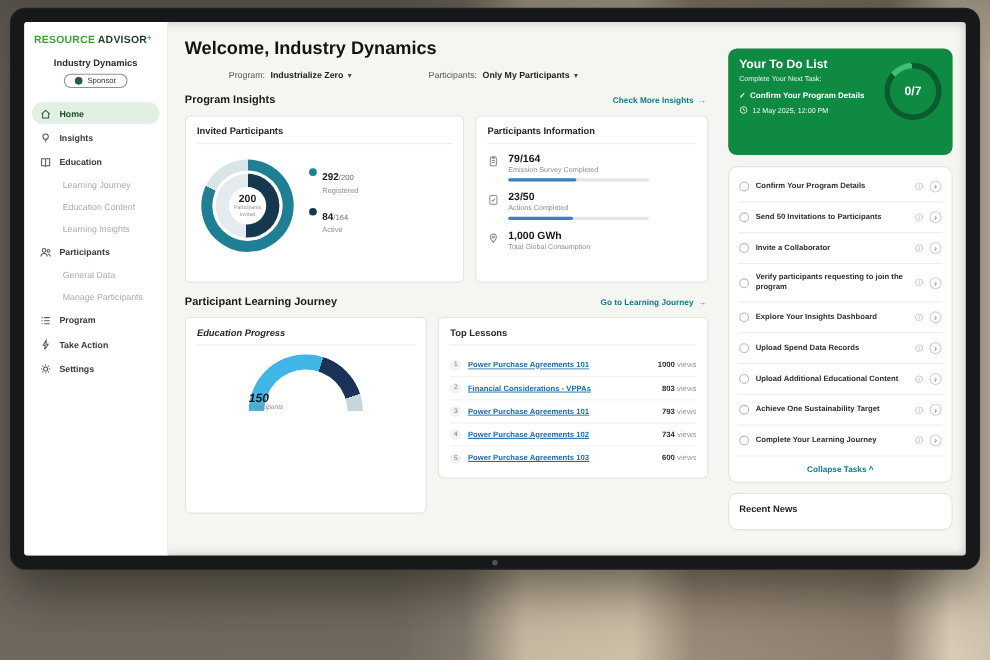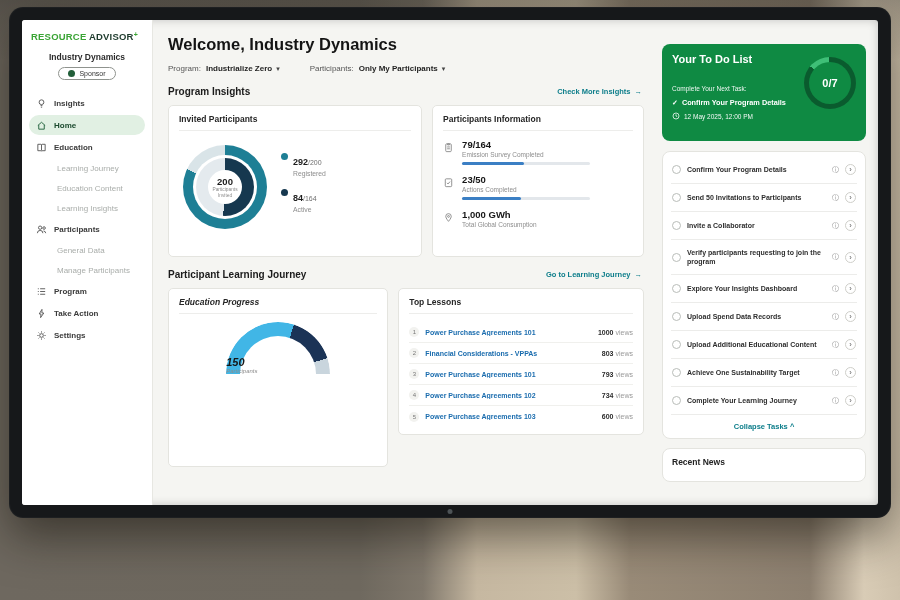--- a/index.html
+++ b/index.html
@@ -26,21 +26,21 @@
   .badge-dot{width:7px;height:7px;border-radius:50%;background:#225f3a;}
   .nav{display:flex;flex-direction:column;gap:2px;margin-top:13px;}
   .nav-item{display:flex;align-items:center;gap:7px;height:20px;padding:0 7px;border-radius:12px;font-size:8px;font-weight:700;color:#3b3b3b;cursor:pointer;}
   .nav-item svg{flex:none;display:block;}
   .nav-item.sub{padding-left:28px;height:18px;color:#a9adaa;font-weight:400;}
   .nav-item.active{background:#e1f0e3;color:#1b4a2e;}
   
   .main{flex:1;min-width:0;padding:13px 10px 0 15px;}
   .page-title{font-size:16.5px;font-weight:800;color:#141414;margin:2px 0 10px;}
   .filters{display:flex;gap:30px;align-items:center;font-size:8px;color:#555;margin-bottom:13px;}
-  .filter{display:flex;align-items:center;cursor:pointer;}
+  .filter{display:flex;align-items:center;cursor:pointer;margin-left:40px;}
   .f-value{font-weight:700;color:#1f1f1f;margin-left:5px;}
   .chev{font-size:7px;color:#444;margin-left:4px;}
   .section-head{display:flex;justify-content:space-between;align-items:center;margin:4px 2px 8px 0;}
   .sec-title{font-size:10px;font-weight:800;color:#1b1b1b;}
   .sec-link{font-size:7.5px;color:#0c7d8a;font-weight:700;display:flex;align-items:center;gap:4px;cursor:pointer;}
   .cards-row{display:flex;gap:10px;margin-bottom:12px;}
   .card{background:#fff;border:1px solid #e4e4df;border-radius:5px;padding:8px 10px;}
   .card-title{font-size:8.5px;font-weight:700;color:#262626;padding-bottom:6px;border-bottom:1px solid #ededeb;margin-bottom:8px;}
   .card-invited{flex:5.5;height:152px;}
   .card-info{flex:4.5;height:152px;}
@@ -83,21 +83,21 @@
   
   .lesson-row{display:flex;align-items:center;gap:6px;height:21px;border-bottom:1px solid #f0f0ed;}
   .lesson-row:last-child{border-bottom:none;}
   .rank{width:10px;height:10px;border-radius:50%;background:#f2f2ef;color:#777;font-size:6px;display:flex;align-items:center;justify-content:center;flex:none;}
   .lesson-link{flex:1;font-size:7px;font-weight:600;color:#1a6cae;text-decoration:underline;white-space:nowrap;overflow:hidden;text-overflow:ellipsis;cursor:pointer;}
   .views{font-size:7px;font-weight:700;color:#2b2b2b;white-space:nowrap;}
   .views-unit{font-weight:400;color:#999;margin-left:2px;}
   
   .rightpanel{width:224px;flex:none;padding:24px 12px 0 8px;display:flex;flex-direction:column;}
   .todo-card{position:relative;background:#0f8a43;border-radius:8px;padding:9px 10px;color:#fff;height:97px;flex:none;}
-  .todo-title{font-size:11px;font-weight:800;margin-bottom:20px;}
+  .todo-title{font-size:11px;font-weight:800;margin-bottom:4px;}
   .todo-sub{font-size:6.5px;opacity:.92;margin-bottom:6px;}
   .todo-next{font-size:7.3px;font-weight:700;display:flex;align-items:center;gap:4px;margin-bottom:5px;max-width:140px;}
   .todo-check{font-size:7px;}
   .todo-date{font-size:6.5px;display:flex;align-items:center;gap:4px;opacity:.95;}
   .todo-ring{position:absolute;right:10px;top:13px;width:52px;height:52px;border-radius:50%;}
   .ring-hole{position:absolute;inset:5px;border-radius:50%;background:#0f8a43;display:flex;align-items:center;justify-content:center;font-size:11px;font-weight:800;color:#fff;}
   .tasks-card{margin-top:10px;background:#fff;border:1px solid #e4e4df;border-radius:8px;padding:4px 8px 2px;flex:none;}
   .task-row{display:flex;align-items:center;gap:6px;padding:8px 1px;border-bottom:1px solid #ececea;cursor:pointer;}
   .task-check{width:9px;height:9px;border:1px solid #b9bdb9;border-radius:50%;flex:none;}
   .task-label{flex:1;font-size:7px;font-weight:600;color:#2e2e2e;line-height:1.3;}
@@ -117,37 +117,37 @@
         <div class="logo">
           <span class="logo-green">RESOURCE</span>
           <span class="logo-dark">ADVISOR</span><span class="logo-plus">+</span>
         </div>
         <div class="org">Industry Dynamics</div>
         <div class="badge">
           <span class="badge-dot"></span>
           <span>Sponsor</span>
         </div>
         <nav class="nav">
-          <div class="nav-item">
-            <span>
-                <svg width="11" height="11" viewBox="0 0 12 12" fill="none" stroke="#555" stroke-width="1">
-                  <circle cx="6" cy="4.6" r="2.6"></circle>
-                  <path d="M5 8.3 h2 M5.3 10 h1.4"></path>
-                </svg>
-              </span>
-            <span>Insights</span>
-          </div>
           <div class="nav-item active">
             <span>
                 <svg width="11" height="11" viewBox="0 0 12 12" fill="none" stroke="#1c5e38" stroke-width="1">
                   <path d="M2 6 L6 2.5 L10 6"></path>
                   <path d="M3 5.5 V10 H9 V5.5"></path>
                 </svg>
               </span>
             <span>Home</span>
+          </div>
+          <div class="nav-item">
+            <span>
+                <svg width="11" height="11" viewBox="0 0 12 12" fill="none" stroke="#555" stroke-width="1">
+                  <circle cx="6" cy="4.6" r="2.6"></circle>
+                  <path d="M5 8.3 h2 M5.3 10 h1.4"></path>
+                </svg>
+              </span>
+            <span>Insights</span>
           </div>
           <div class="nav-item">
             <span>
                 <svg width="11" height="11" viewBox="0 0 12 12" fill="none" stroke="#555" stroke-width="1">
                   <path d="M2 2.5 h3.2 a.9.9 0 0 1 .8.6 a.9.9 0 0 1 .8-.6 H10 v7 H6.8 a.9.9 0 0 0-.8.5 a.9.9 0 0 0-.8-.5 H2 z"></path>
                   <path d="M6 3.1 v6.2"></path>
                 </svg>
               </span>
             <span>Education</span>
           </div>

